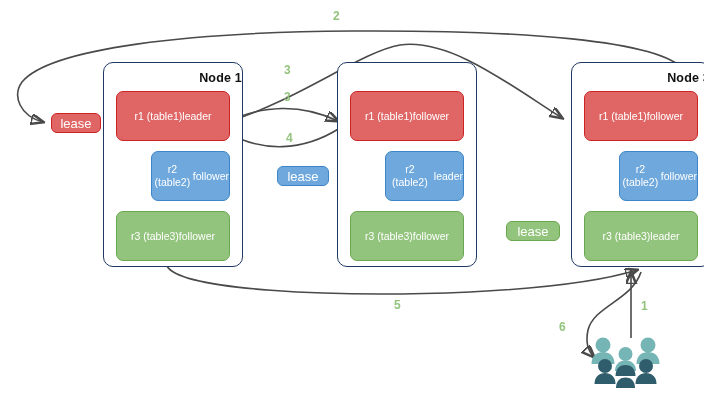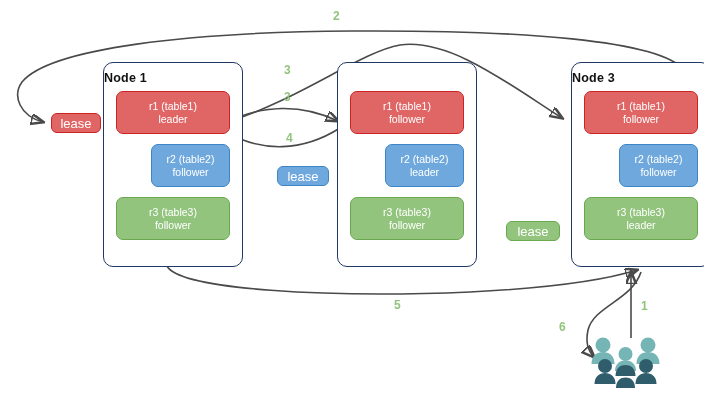--- a/index.html
+++ b/index.html
@@ -10,30 +10,30 @@
   .node{
     position:absolute;
     box-sizing:border-box;
     border:1.6px solid #1f3864;
     border-radius:10px;
     background:#ffffff;
     z-index:3;
   }
   .node-title{
     position:absolute;top:8px;left:0;width:100%;
-    text-align:left;
+    text-align:right;
     font-size:12.5px;font-weight:bold;color:#111111;
     letter-spacing:.2px;
   }
   .replicas{position:absolute;left:12px;top:28px;right:12px;}
   .replica{
     box-sizing:border-box;
-    height:43px;
+    height:50px;
     border-radius:7px;
-    display:flex;flex-direction:column;
+    display:flex;flex-direction:row;
     align-items:center;justify-content:center;
     color:#ffffff;
     font-size:10.5px;
     line-height:13px;
     margin-bottom:10px;
     text-align:center;
   }
   .replica span{display:block;}
   .rep-red   {background:#e06666;border:1.6px solid #cc2222;}
   .rep-blue  {background:#6fa8dc;border:1.6px solid #3d85c6;margin-left:35px;}

